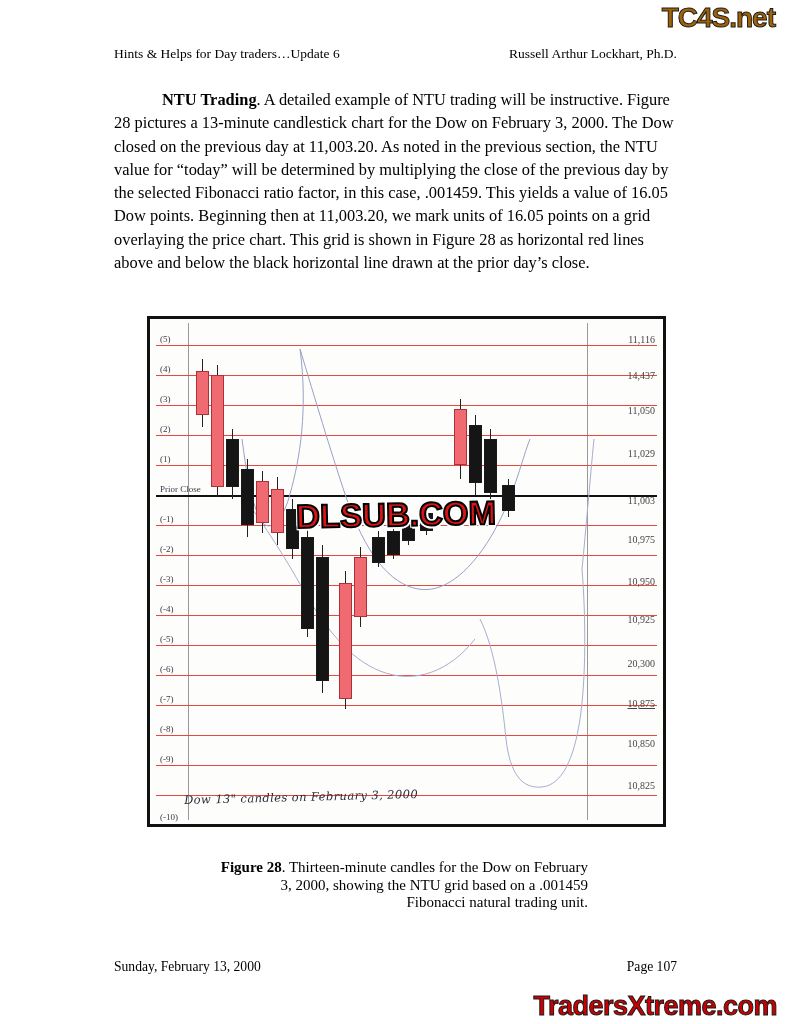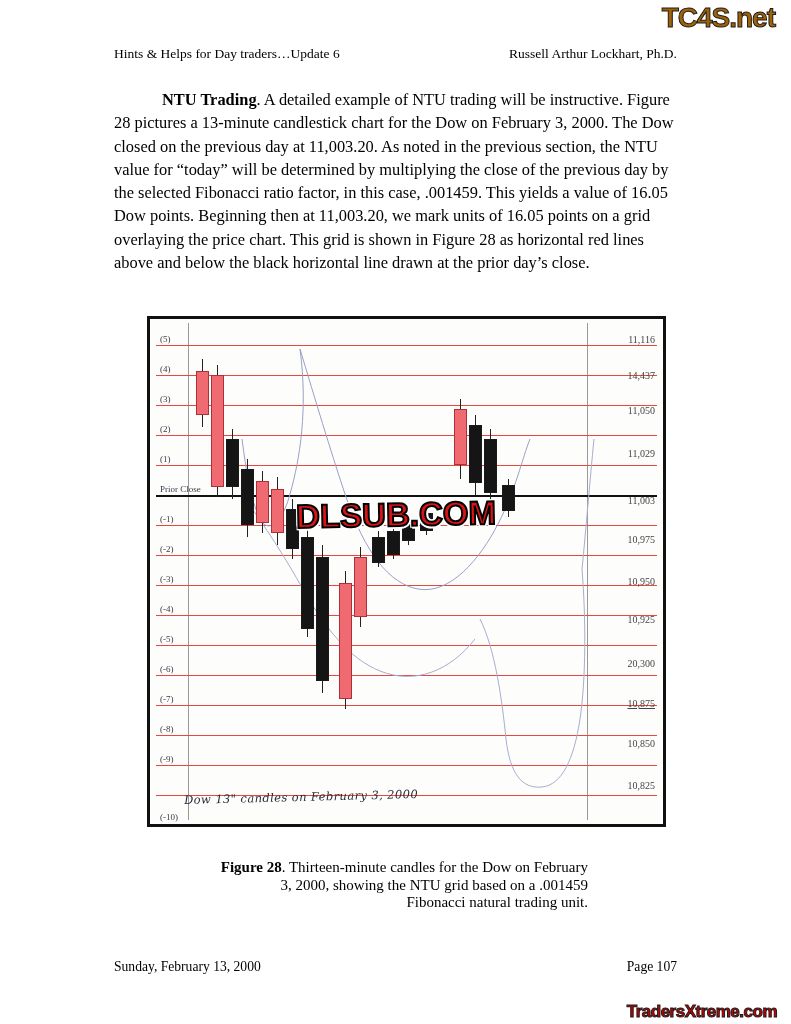--- a/index.html
+++ b/index.html
@@ -34,21 +34,21 @@
       -1px 0 0 #000, 1px 0 0 #000;
     text-align: right;
     -webkit-text-stroke: 1px #1a1a1a;
   }
   .wm-bottom {
     position: absolute;
     bottom: 2px;
     right: 14px;
     font-family: "Liberation Sans", sans-serif;
     font-weight: bold;
-    font-size: 17px;
+    font-size: 27px;
     letter-spacing: -0.5px;
     color: #cc0000;
     -webkit-text-stroke: 1px #1a1a1a;
     text-shadow:
       -1px -1px 0 #fff, 1px -1px 0 #fff,
       -1px 1px 0 #fff, 1px 1px 0 #fff;
   }
   .wm-center {
     position: absolute;
     left: 50%;

